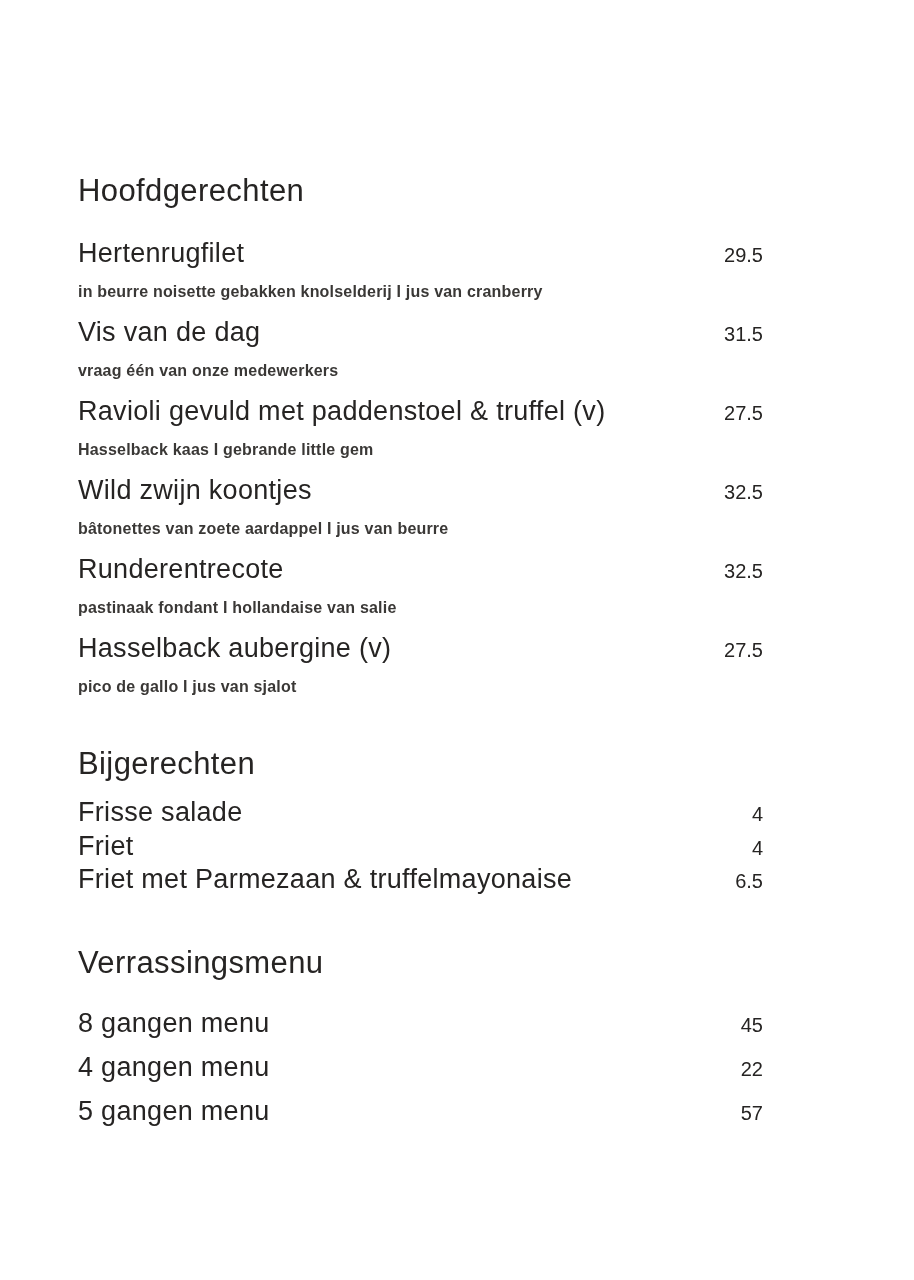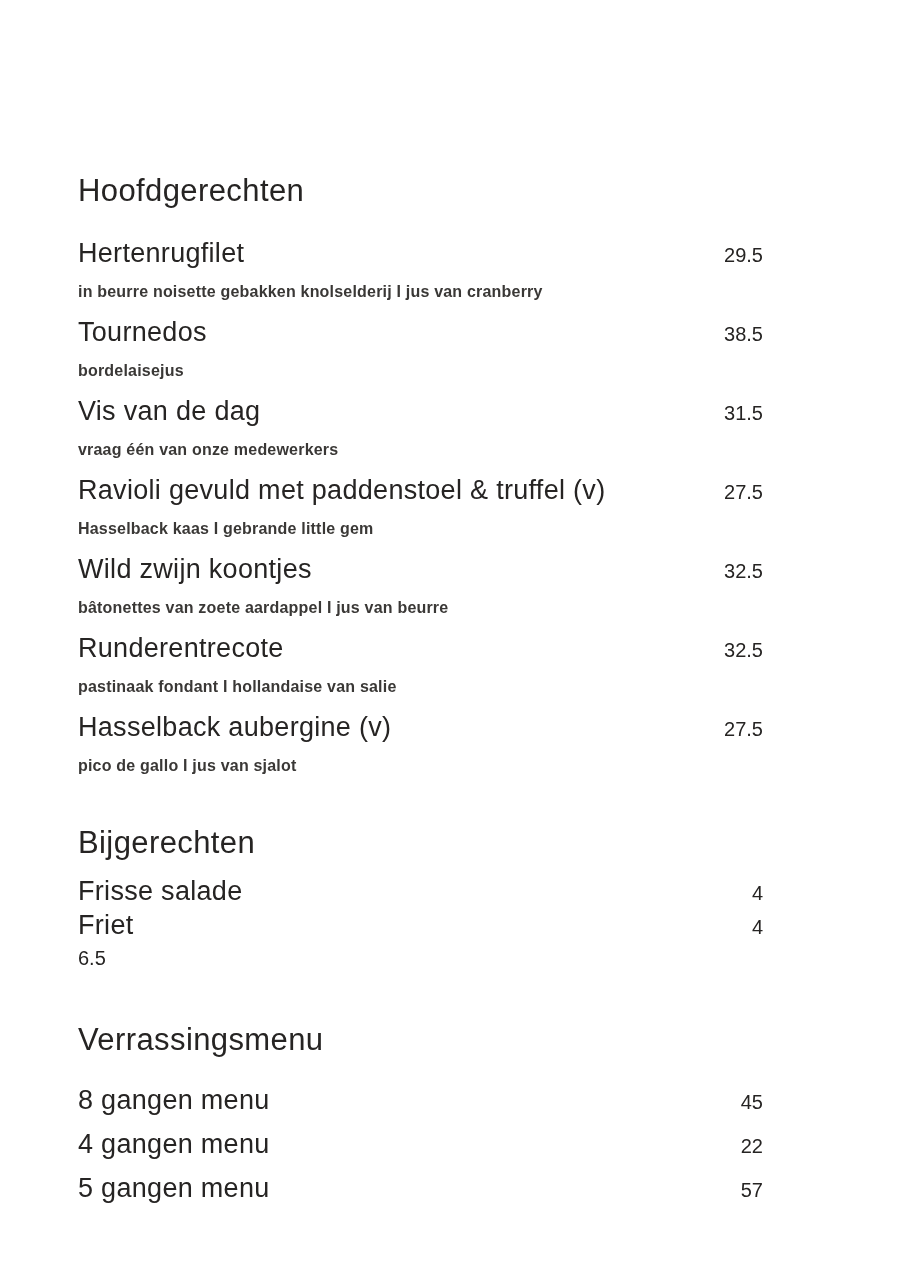--- a/index.html
+++ b/index.html
@@ -85,27 +85,20 @@
     <h2 class="section-title">Hoofdgerechten</h2>
     <div class="section-items">
   <div class="item">
     <div class="item-row">
       <span class="item-name">Hertenrugfilet</span>
       <span class="item-price">29.5</span>
     </div>
     <div class="item-desc">in beurre noisette gebakken knolselderij I jus van cranberry</div>
   </div>
 
-  <div class="item">
-    <div class="item-row">
-      <span class="item-name">Tournedos</span>
-      <span class="item-price">38.5</span>
-    </div>
-    <div class="item-desc">bordelaisejus</div>
-  </div>
 
   <div class="item">
     <div class="item-row">
       <span class="item-name">Vis van de dag</span>
       <span class="item-price">31.5</span>
     </div>
     <div class="item-desc">vraag één van onze medewerkers</div>
   </div>
 
   <div class="item">
@@ -156,20 +149,21 @@
   <div class="item">
     <div class="item-row">
       <span class="item-name">Friet</span>
       <span class="item-price">4</span>
     </div>
 
   </div>
 
   <div class="item">
     <div class="item-row">
+      <span class="item-name">Friet met Parmezaan &amp; truffelmayonaise</span>
       <span class="item-price">6.5</span>
     </div>
 
   </div>
 </div>
   </section>
 
   <section class="section style-spaced">
     <h2 class="section-title">Verrassingsmenu</h2>
     <div class="section-items">

